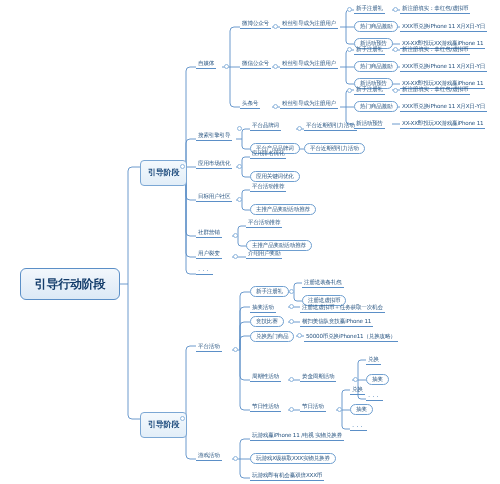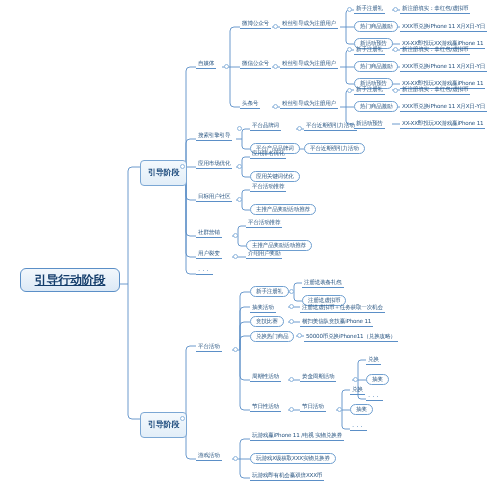--- a/index.html
+++ b/index.html
@@ -15,25 +15,25 @@
   .node{
     position:absolute;
     white-space:nowrap;
     line-height:1;
     letter-spacing:-0.2px;
     color:#24517e;
     box-sizing:border-box;
   }
   
   .root{
-    left:20px;top:268px;width:100px;height:24px;
+    left:20px;top:268px;width:100px;height:32px;
     display:flex;align-items:center;justify-content:center;
     font-size:12px;font-weight:bold;color:#143d6b;
     background:linear-gradient(180deg,#f2f7fc 0%,#dce9f6 100%);
-    border:1.3px solid #5b8fc7;border-radius:6px;text-decoration:underline;
+    border:1.3px solid #5b8fc7;border-radius:6px;
   }
   
   .pill{
     height:15px;padding:12px 7px;
     display:flex;align-items:center;justify-content:center;
     font-size:8px;font-weight:bold;color:#1d4b7d;
     background:linear-gradient(180deg,#f4f9fd 0%,#e2eef8 100%);
     border:1px solid #7ba7d4;border-radius:4px;
   }
   

